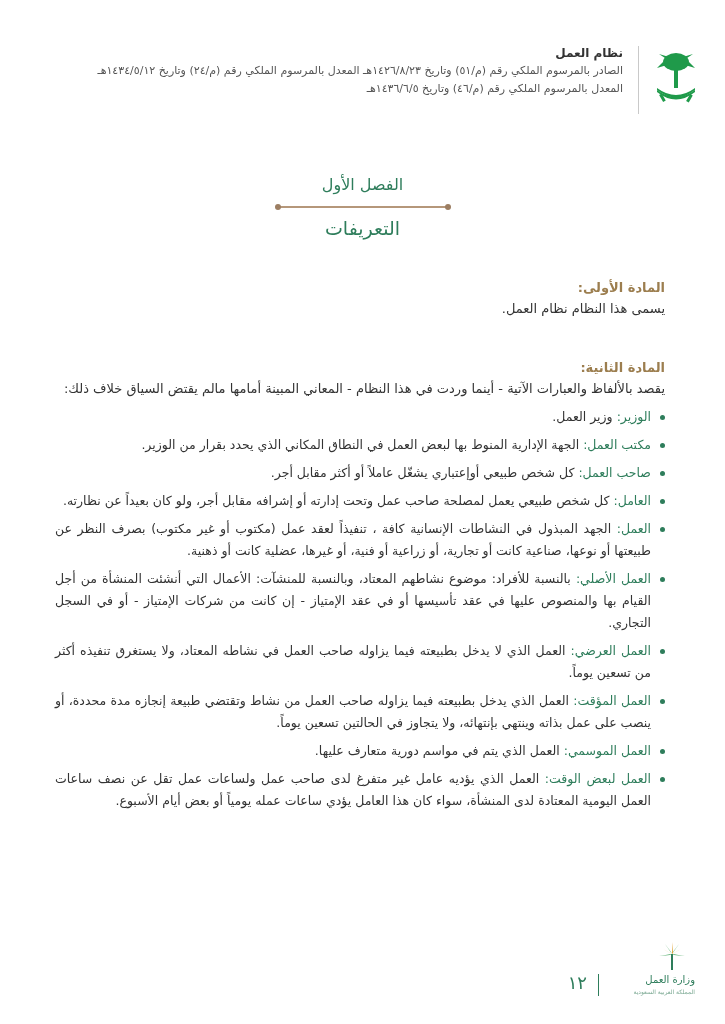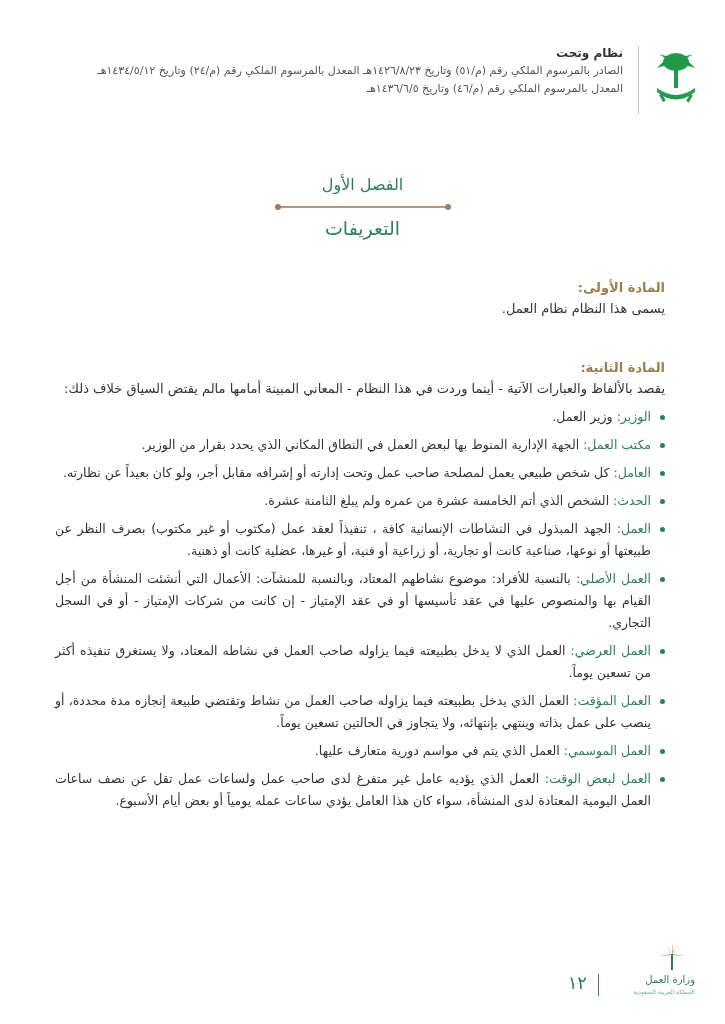--- a/index.html
+++ b/index.html
@@ -50,21 +50,21 @@
         <path d="M34 8 L40 4 L30 7 Z"></path>
       <rect x="21" y="18" width="4" height="20"></rect>
       <path d="M4 38 Q23 52 42 38 L42 40 Q23 55 4 40 Z"></path>
       <path d="M42 38 Q23 52 4 38 L4 40 Q23 55 42 40 Z" transform="translate(0,2)"></path>
       <rect x="8" y="44" width="3" height="8" transform="rotate(-30 9 48)"></rect>
       <rect x="35" y="44" width="3" height="8" transform="rotate(30 36 48)"></rect>
     </g>
   </svg>
   <div class="hdr-divider"></div>
   <div class="hdr-text">
-    <div class="hdr-title">نظام وتحت</div>
+    <div class="hdr-title">نظام العمل</div>
     <div class="hdr-line">الصادر بالمرسوم الملكي رقم (م/٥١) وتاريخ ١٤٢٦/٨/٢٣هـ المعدل بالمرسوم الملكي رقم (م/٢٤) وتاريخ ١٤٣٤/٥/١٢هـ</div>
     <div class="hdr-line">المعدل بالمرسوم الملكي رقم (م/٤٦) وتاريخ ١٤٣٦/٦/٥هـ</div>
   </div>
 </div>
 
 <div class="chapter">
   <div class="chapter-title">الفصل الأول</div>
   <div class="chapter-rule">
     <span class="dot l"></span>
     <span class="dot r"></span>
@@ -76,22 +76,22 @@
   <div class="a1">
     <div class="article-title">المادة الأولى:</div>
     <div class="article-body">يسمى هذا النظام نظام العمل.</div>
   </div>
   <div>
     <div class="article-title">المادة الثانية:</div>
     <div class="article-body a2-intro">يقصد بالألفاظ والعبارات الآتية - أينما وردت في هذا النظام - المعاني المبينة أمامها مالم يقتض السياق خلاف ذلك:</div>
     <ul class="defs" id="defs">
         <li><span class="bullet"></span><span class="term">الوزير:</span> <span>وزير العمل.</span></li>
         <li><span class="bullet"></span><span class="term">مكتب العمل:</span> <span>الجهة الإدارية المنوط بها لبعض العمل في النطاق المكاني الذي يحدد بقرار من الوزير.</span></li>
+        <li><span class="bullet"></span><span class="term">صاحب العمل:</span> <span>كل شخص طبيعي أوإعتباري يشغّل عاملاً أو أكثر مقابل أجر.</span></li>
         <li><span class="bullet"></span><span class="term">العامل:</span> <span>كل شخص طبيعي يعمل لمصلحة صاحب عمل وتحت إدارته أو إشرافه مقابل أجر، ولو كان بعيداً عن نظارته.</span></li>
-        <li><span class="bullet"></span><span class="term">الحدث:</span> <span>الشخص الذي أتم الخامسة عشرة من عمره ولم يبلغ الثامنة عشرة.</span></li>
         <li><span class="bullet"></span><span class="term">العمل:</span> <span>الجهد المبذول في النشاطات الإنسانية كافة ، تنفيذاً لعقد عمل (مكتوب أو غير مكتوب) بصرف النظر عن طبيعتها أو نوعها، صناعية كانت أو تجارية، أو زراعية أو فنية، أو غيرها، عضلية كانت أو ذهنية.</span></li>
         <li><span class="bullet"></span><span class="term">العمل الأصلي:</span> <span>بالنسبة للأفراد: موضوع نشاطهم المعتاد، وبالنسبة للمنشآت: الأعمال التي أنشئت المنشأة من أجل القيام بها والمنصوص عليها في عقد تأسيسها أو في عقد الإمتياز - إن كانت من شركات الإمتياز - أو في السجل التجاري.</span></li>
         <li><span class="bullet"></span><span class="term">العمل العرضي:</span> <span>العمل الذي لا يدخل بطبيعته فيما يزاوله صاحب العمل في نشاطه المعتاد، ولا يستغرق تنفيذه أكثر من تسعين يوماً.</span></li>
         <li><span class="bullet"></span><span class="term">العمل المؤقت:</span> <span>العمل الذي يدخل بطبيعته فيما يزاوله صاحب العمل من نشاط وتقتضي طبيعة إنجازه مدة محددة، أو ينصب على عمل بذاته وينتهي بإنتهائه، ولا يتجاوز في الحالتين تسعين يوماً.</span></li>
         <li><span class="bullet"></span><span class="term">العمل الموسمي:</span> <span>العمل الذي يتم في مواسم دورية متعارف عليها.</span></li>
         <li><span class="bullet"></span><span class="term">العمل لبعض الوقت:</span> <span>العمل الذي يؤديه عامل غير متفرغ لدى صاحب عمل ولساعات عمل تقل عن نصف ساعات العمل اليومية المعتادة لدى المنشأة، سواء كان هذا العامل يؤدي ساعات عمله يومياً أو بعض أيام الأسبوع.</span></li>
       </ul>
   </div>
 </div>
 

